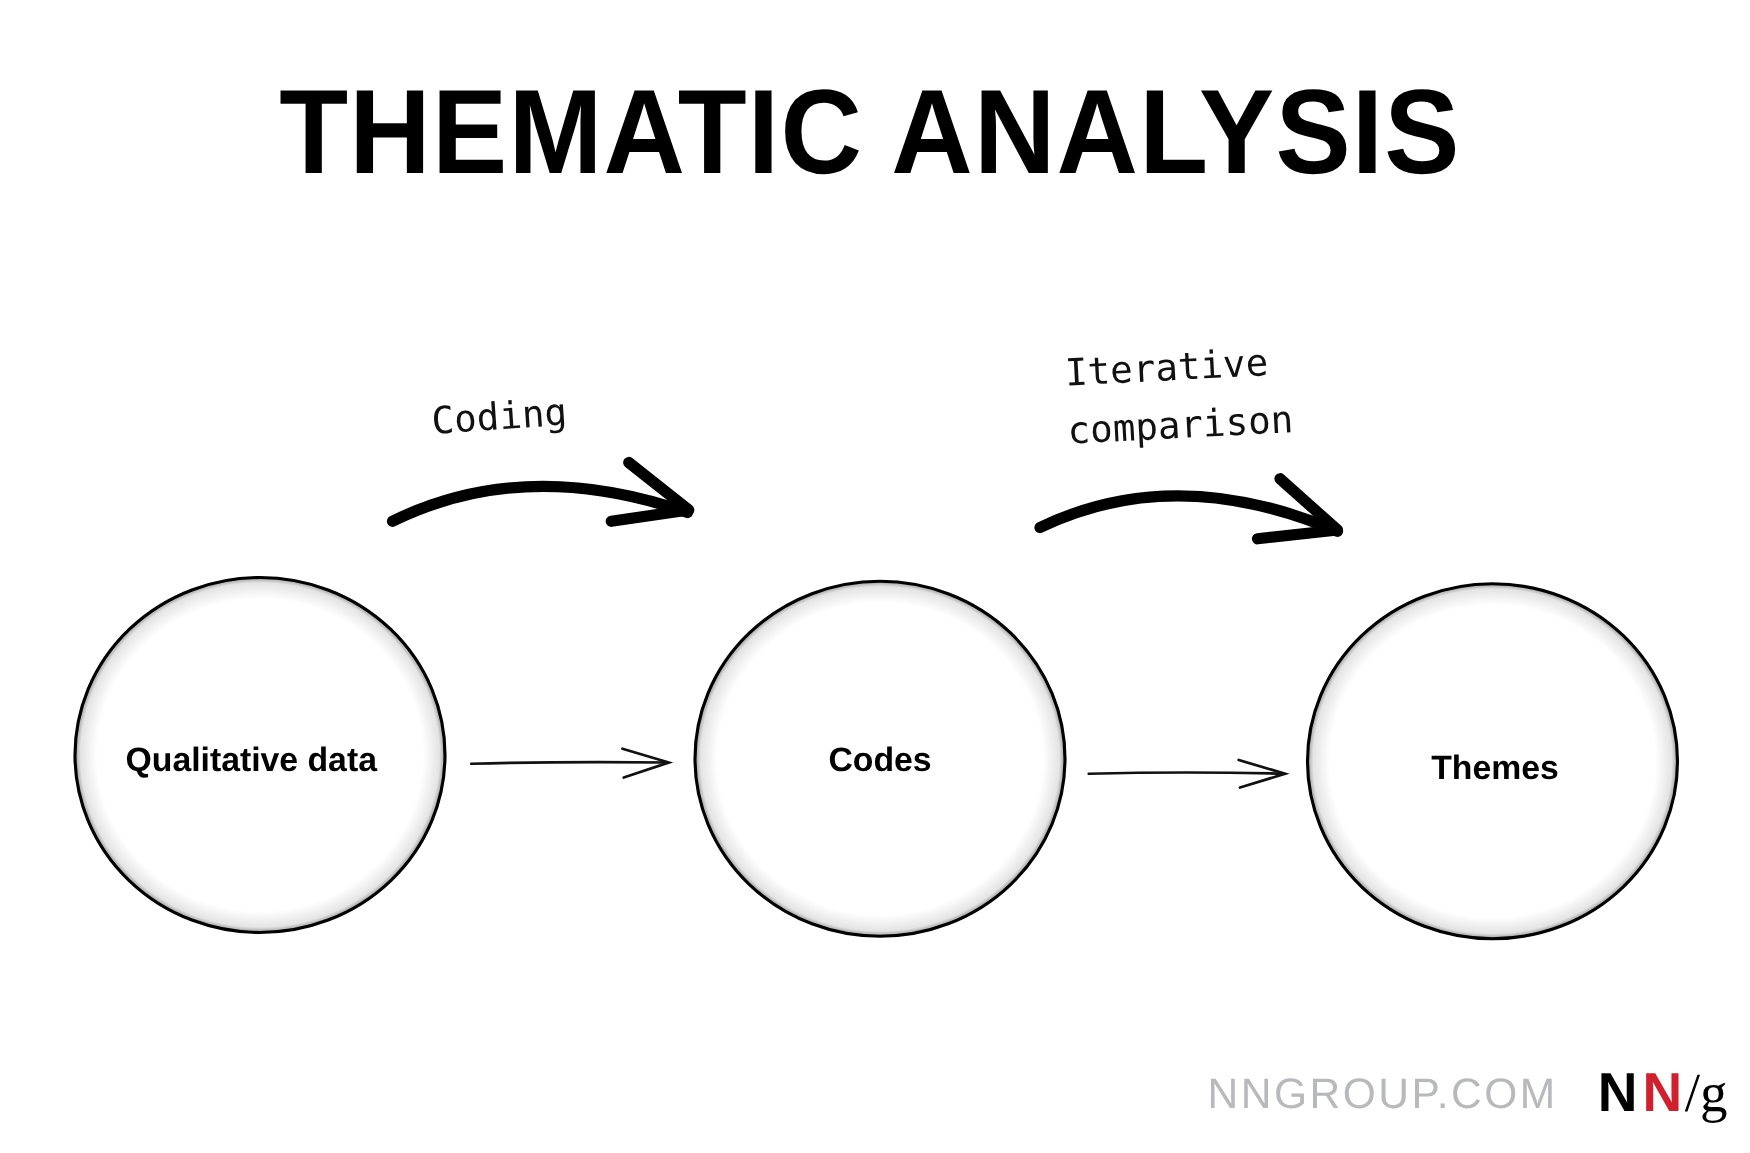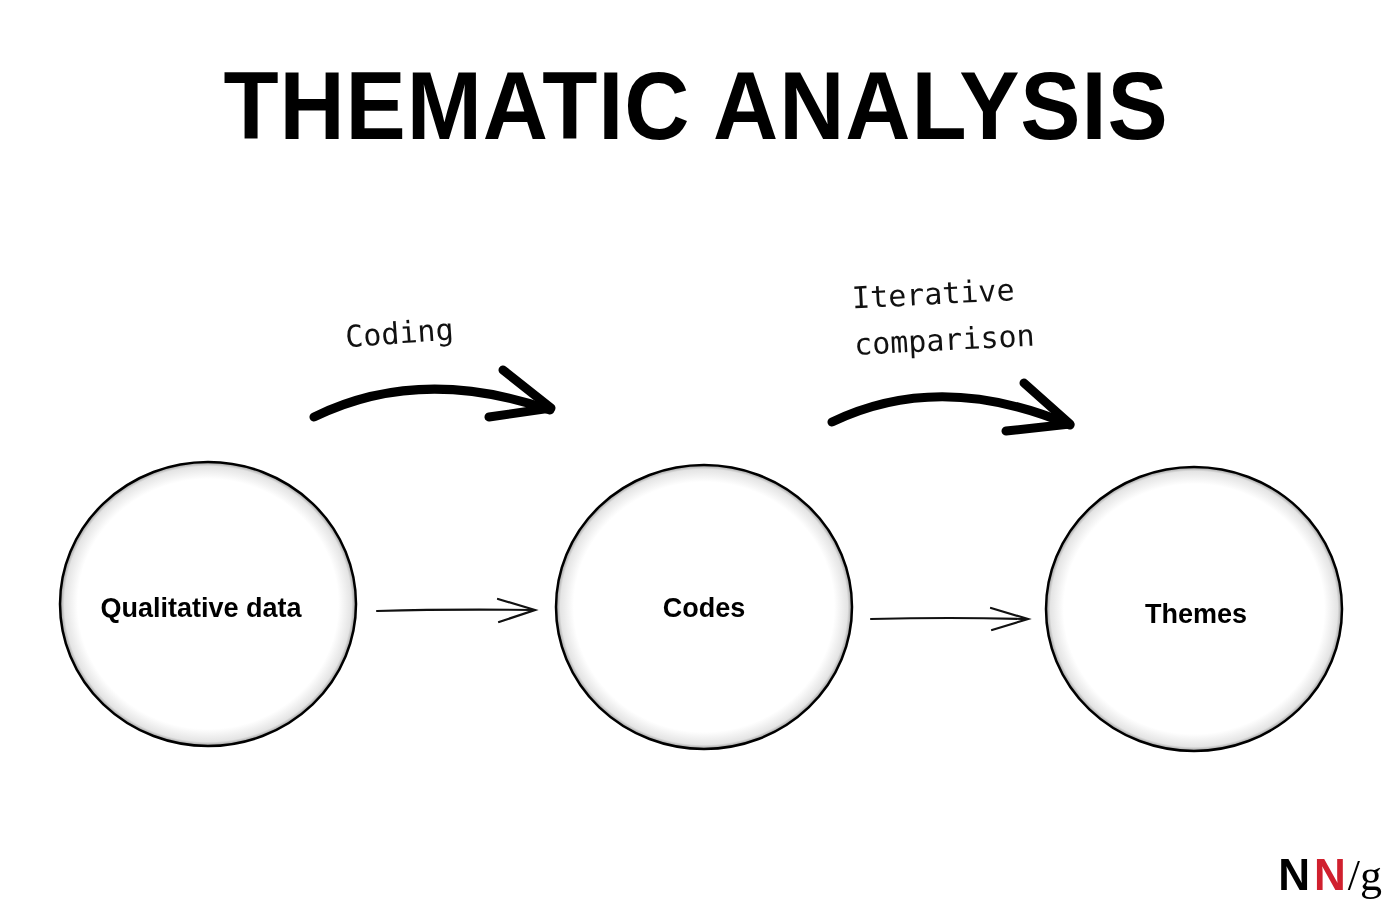--- a/index.html
+++ b/index.html
@@ -78,19 +78,20 @@
     <path d="M832 422 Q 940 370 1070 425"></path>
     <path d="M1024 383 L 1070 424 L 1006 431"></path>
   </g>
 
   <text class="hand" x="345" y="343" transform="rotate(-4 405 330)">Coding</text>
   <text class="hand" x="852" y="305" transform="rotate(-3 920 295)">Iterative</text>
   <text class="hand" x="854" y="350" transform="rotate(-3 950 340)">comparison</text>
 </svg>
 
 <div class="footer">
+  <span class="site">NNGROUP.COM</span>
   <span class="logo">
     <span class="n1">N</span>
     <span class="n2" style="color:#d0202e">N</span>
     <span class="slash">/</span>
     <span class="g">g</span>
   </span>
 </div>
 
 </body></html>

